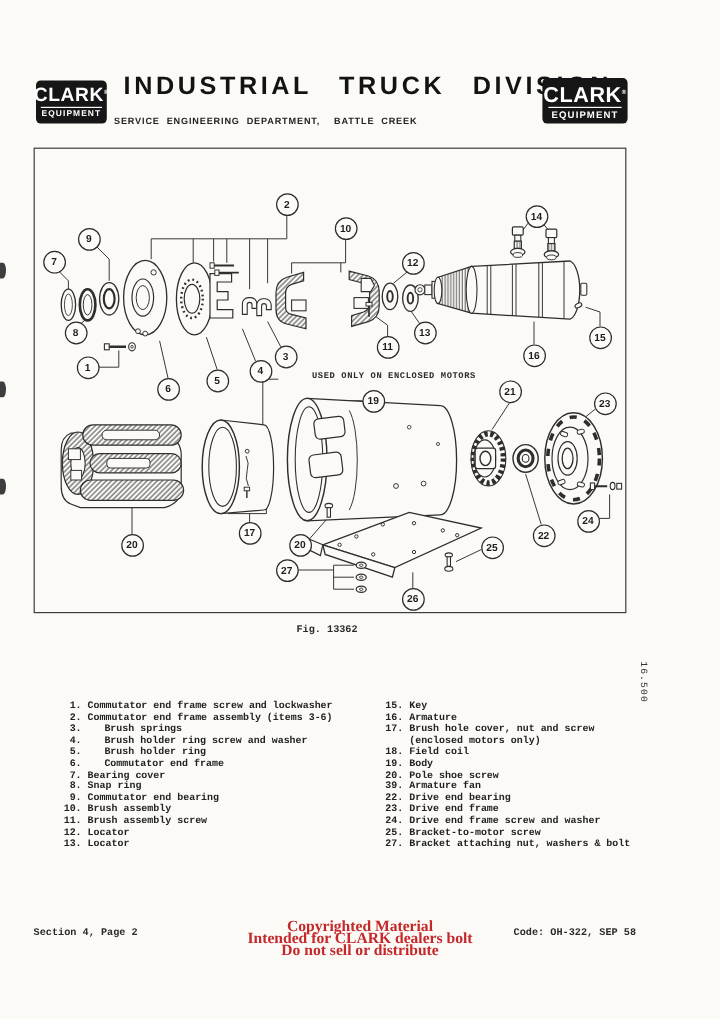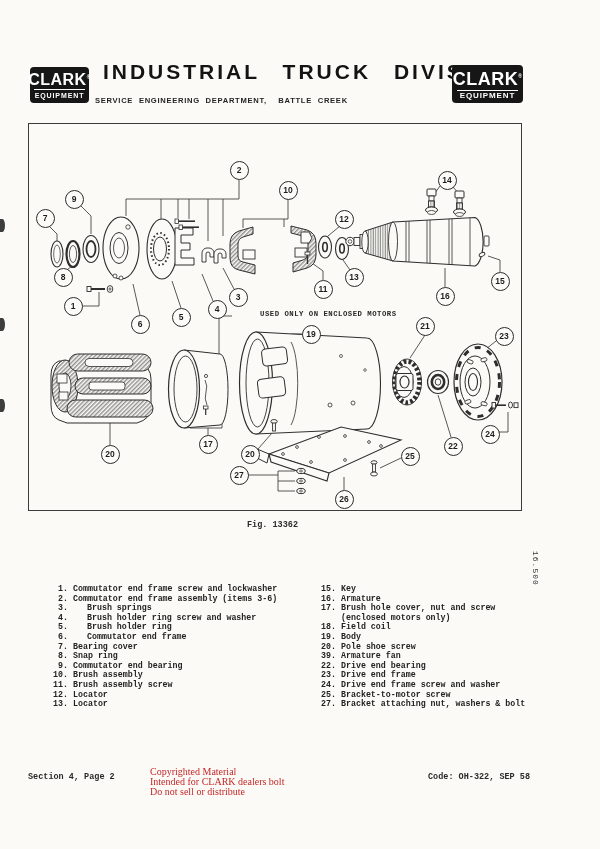--- a/index.html
+++ b/index.html
@@ -75,22 +75,22 @@
   .parts .row.indent .txt { padding-left:14px; }
 
   
   .footer-left, .footer-right {
     position:absolute; top:772px; font-family:"Liberation Mono", monospace;
     font-size:8.5px; font-weight:bold; color:#2a2a2a; white-space:pre;
   }
   .footer-left { left:28px; }
   .footer-right { left:428px; }
   .footer-center {
-    position:absolute; left:150px; right:150px; top:767px; text-align:left;
-    font-family:"Liberation Serif", serif; font-weight:normal; font-size:10px;
+    position:absolute; left:150px; right:150px; top:767px; text-align:center;
+    font-family:"Liberation Serif", serif; font-weight:bold; font-size:13px;
     line-height:9.8px;
   }
 
   .edge-mark {
     position:absolute; left:0; width:5px; height:13px;
     background:#3d3d3d; border-radius:0 70% 70% 0;
   }
 </style>
 </head>
 <body>

